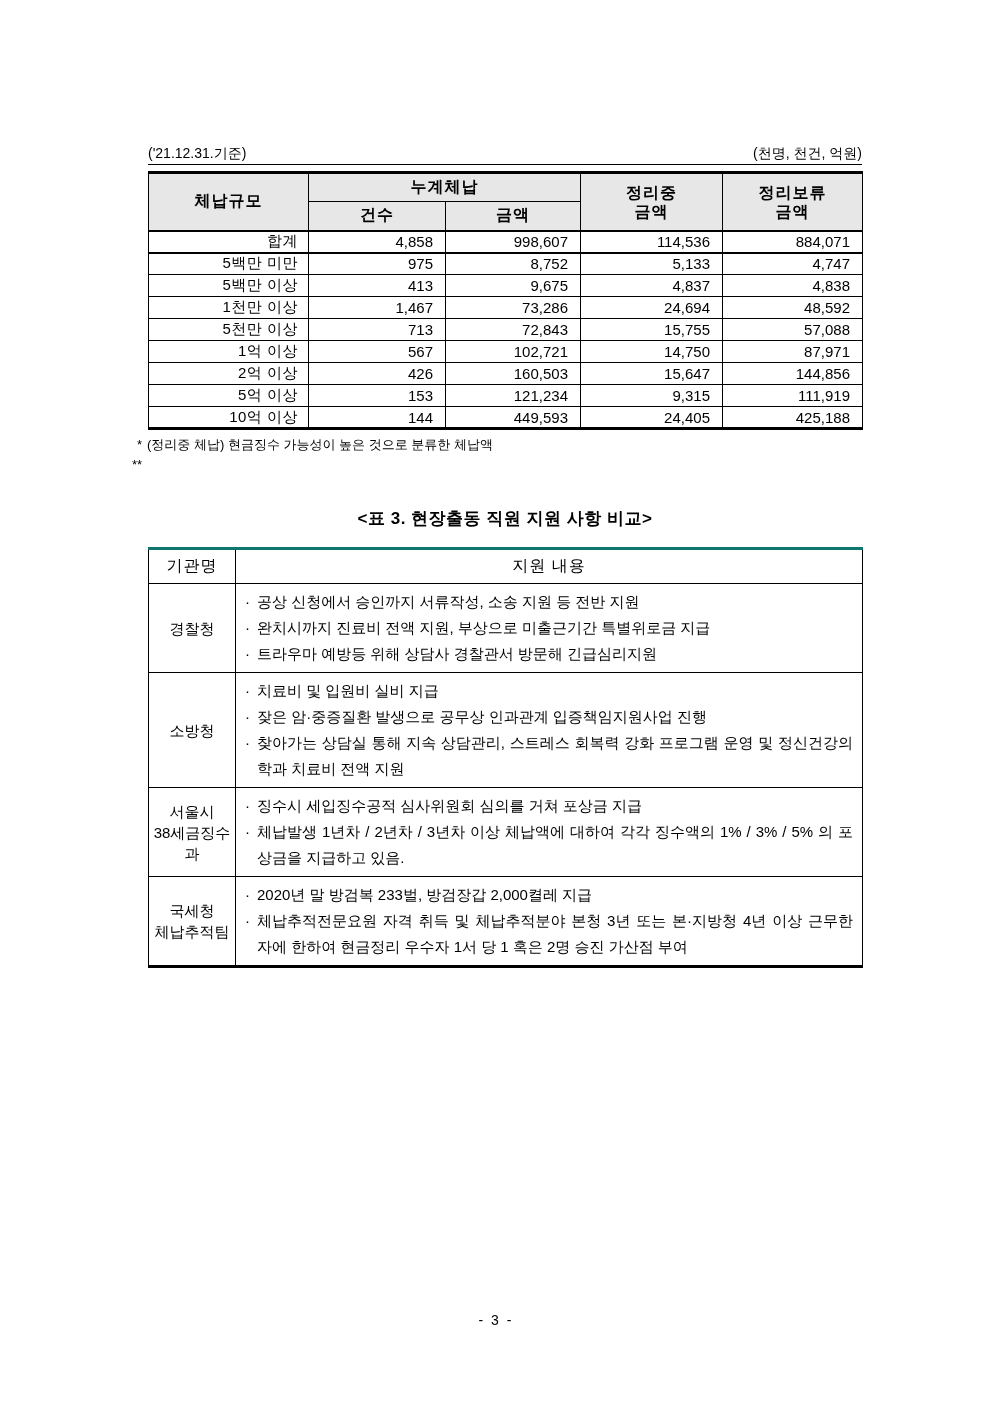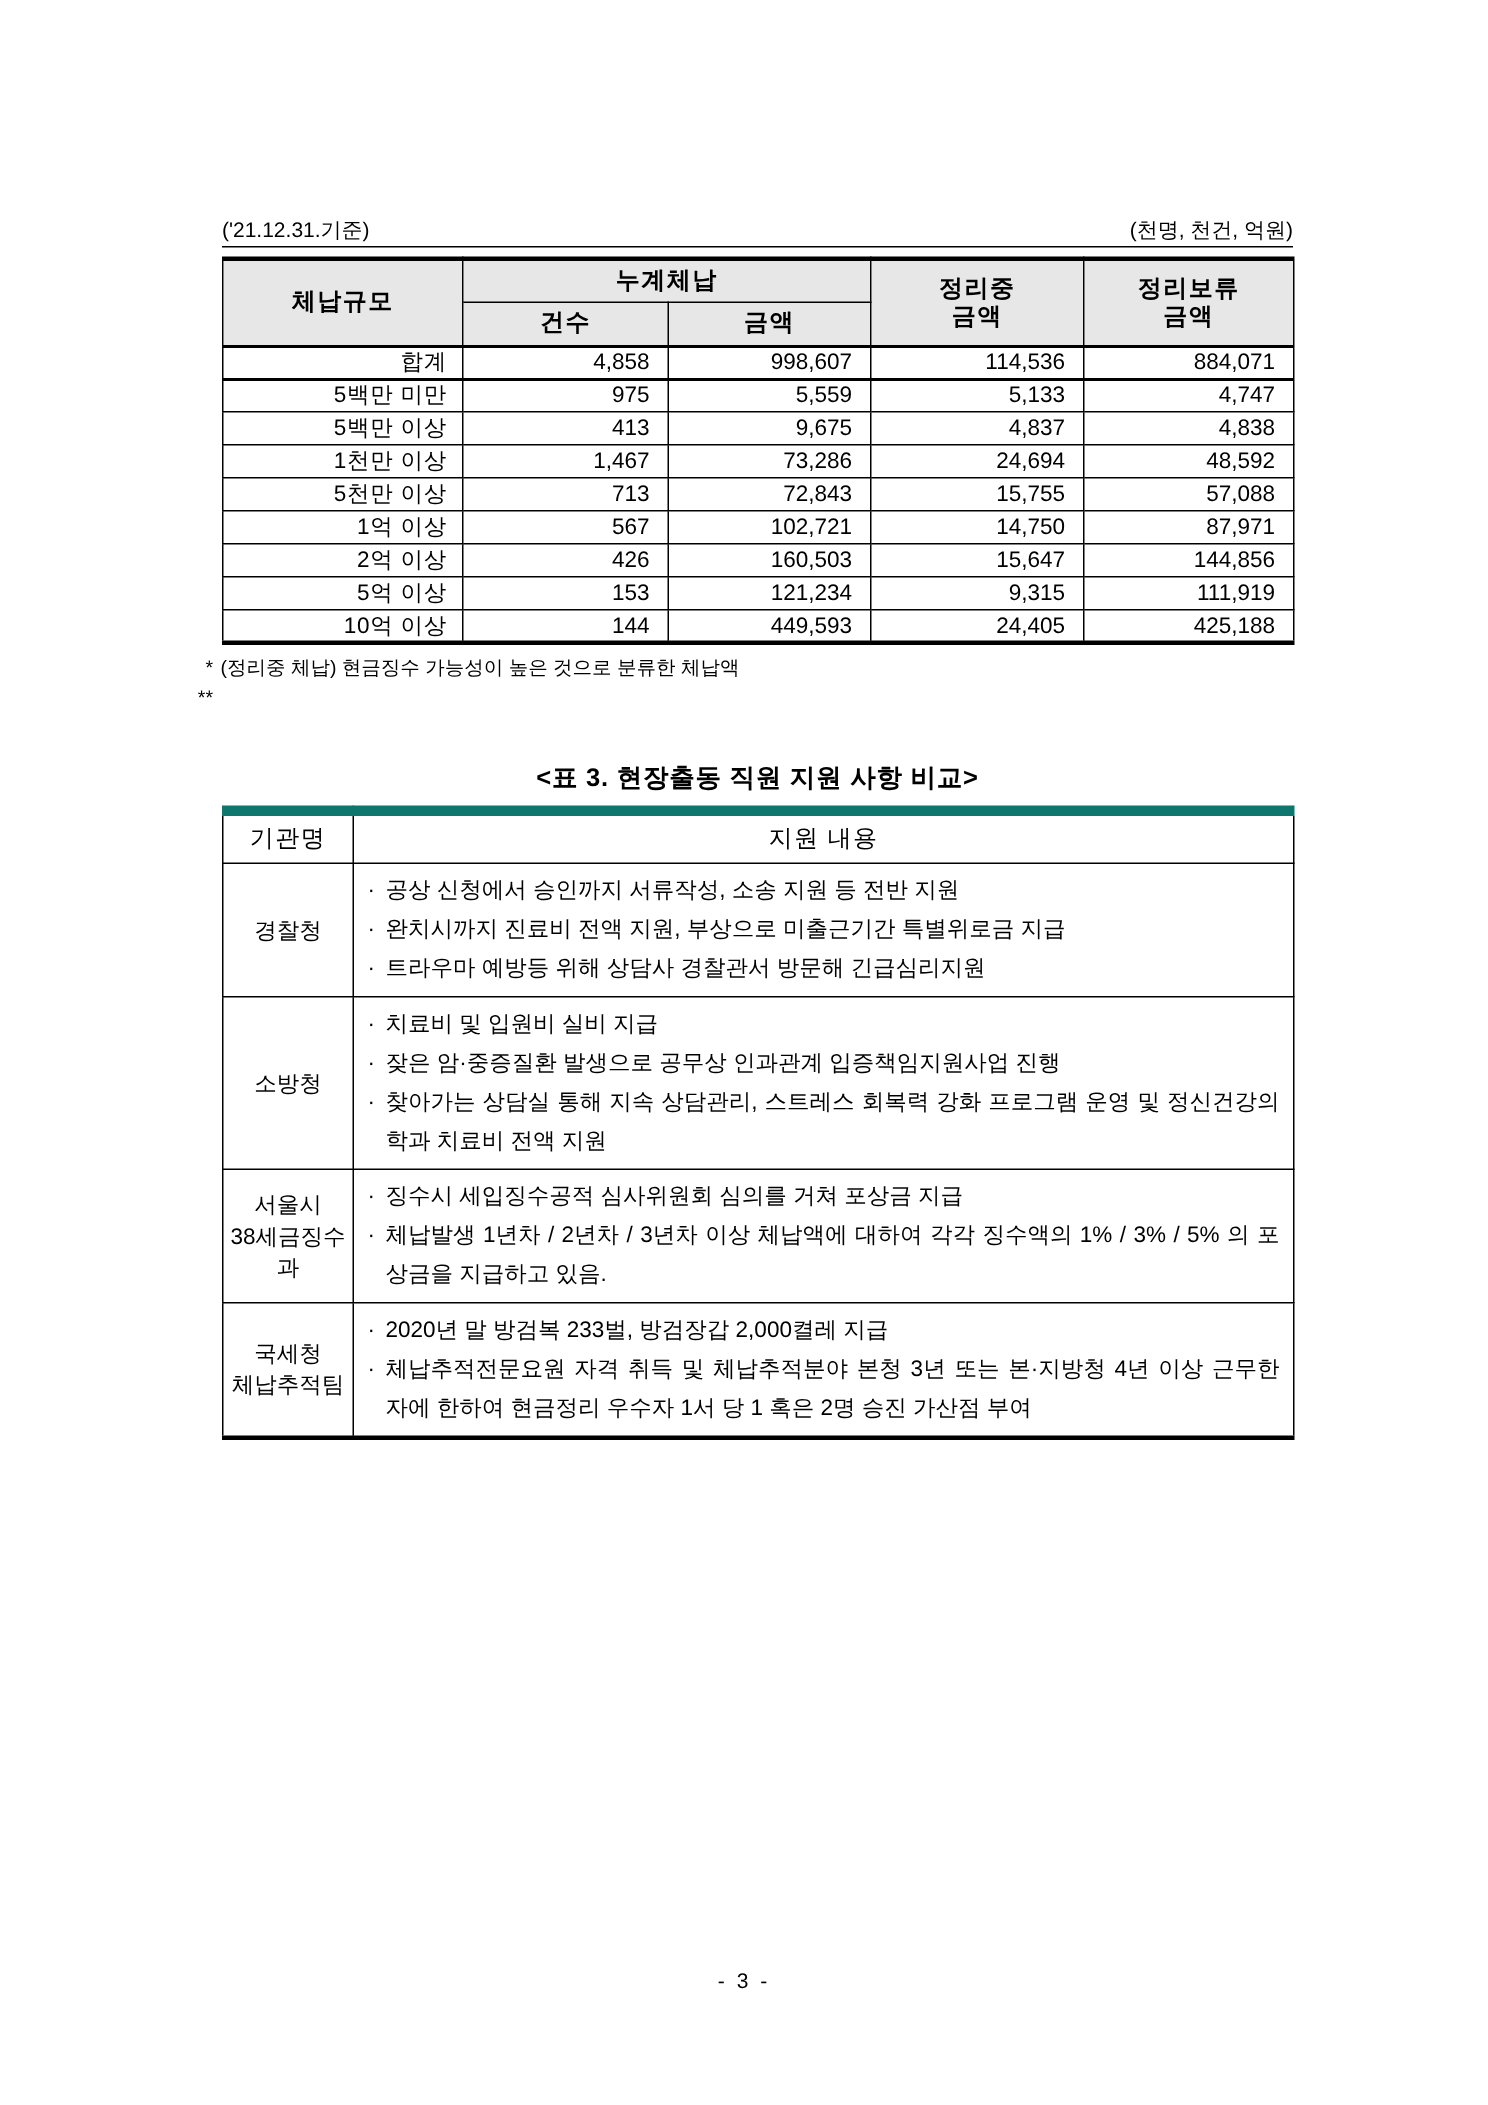--- a/index.html
+++ b/index.html
@@ -56,21 +56,21 @@
   #t2 tbody td.lbl { padding-right: 10px; letter-spacing: 0.5px; }
   #t2 tbody tr.total { border-bottom: 2px solid #000; }
   .two-line { line-height: 19px; padding: 4px 12px; }
   
   .footnotes { margin-top: 5px; margin-left: -32px; width: 790px; font-size: 13px; }
   .footnote { display: flex; line-height: 20px; white-space: nowrap; }
   .footnote .marker { width: 26px; text-align: right; flex: none; }
   .footnote .ftext { margin-left: 5px; }
   
   .t3-title { margin-top: 32px; }
-  #t3 { margin-top: 7px; border-top: 7px solid #0f766e; border-bottom: 3px solid #000; }
+  #t3 { margin-top: 17px; border-top: 3px solid #0f766e; border-bottom: 3px solid #000; }
   #t3 th, #t3 td { border: 1px solid #000; }
   #t3 thead th {
     height: 35px;
     font-weight: normal;
     font-size: 16px;
     text-align: center;
     letter-spacing: 1px;
     background: #ffffff;
   }
   #t3 td.org {
@@ -135,21 +135,21 @@
         <tr class="total">
           <td class="lbl">합계</td>
           <td>4,858</td>
           <td>998,607</td>
           <td>114,536</td>
           <td>884,071</td>
         </tr>
         <tr>
           <td class="lbl">5백만 미만</td>
           <td>975</td>
-          <td>5,559</td>
+          <td>8,752</td>
           <td>5,133</td>
           <td>4,747</td>
         </tr>
         <tr>
           <td class="lbl">5백만 이상</td>
           <td>413</td>
           <td>9,675</td>
           <td>4,837</td>
           <td>4,838</td>
         </tr>

